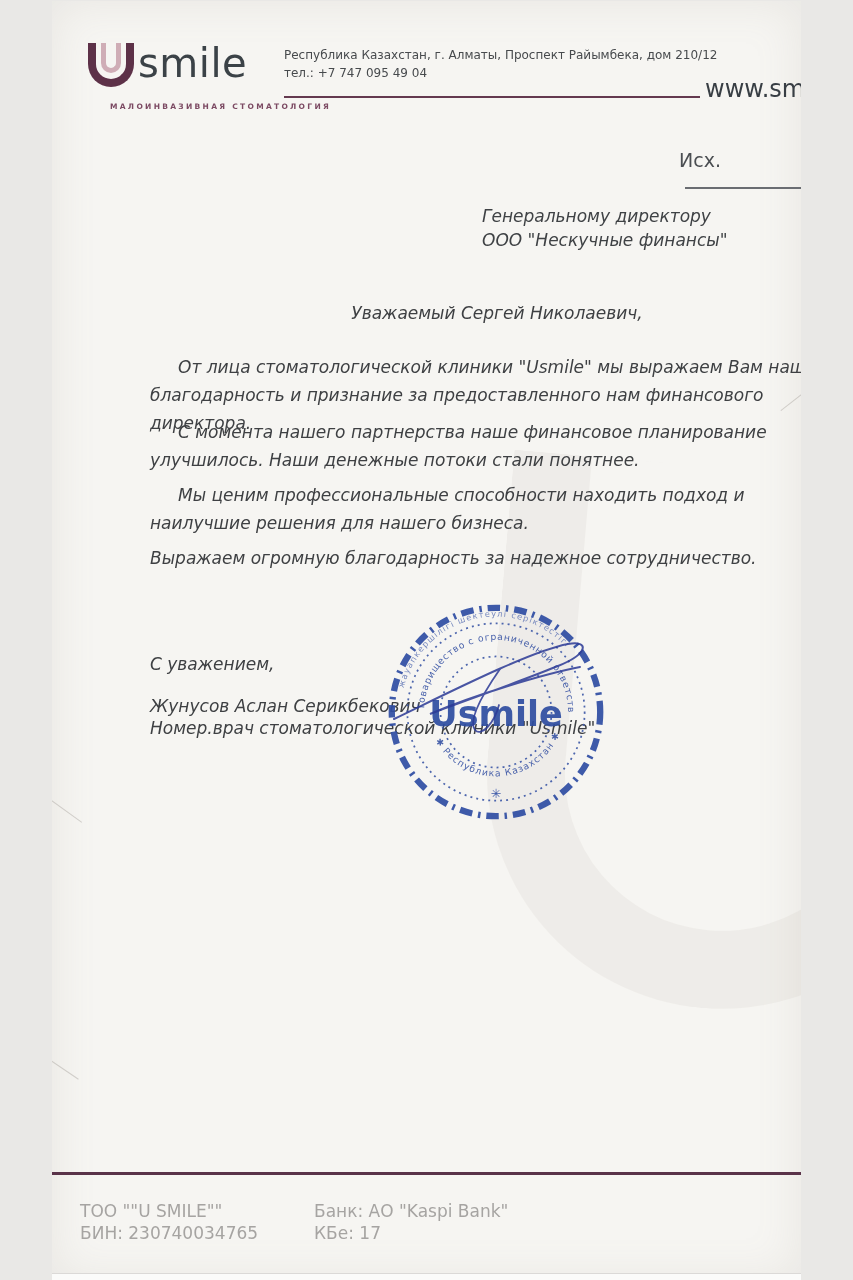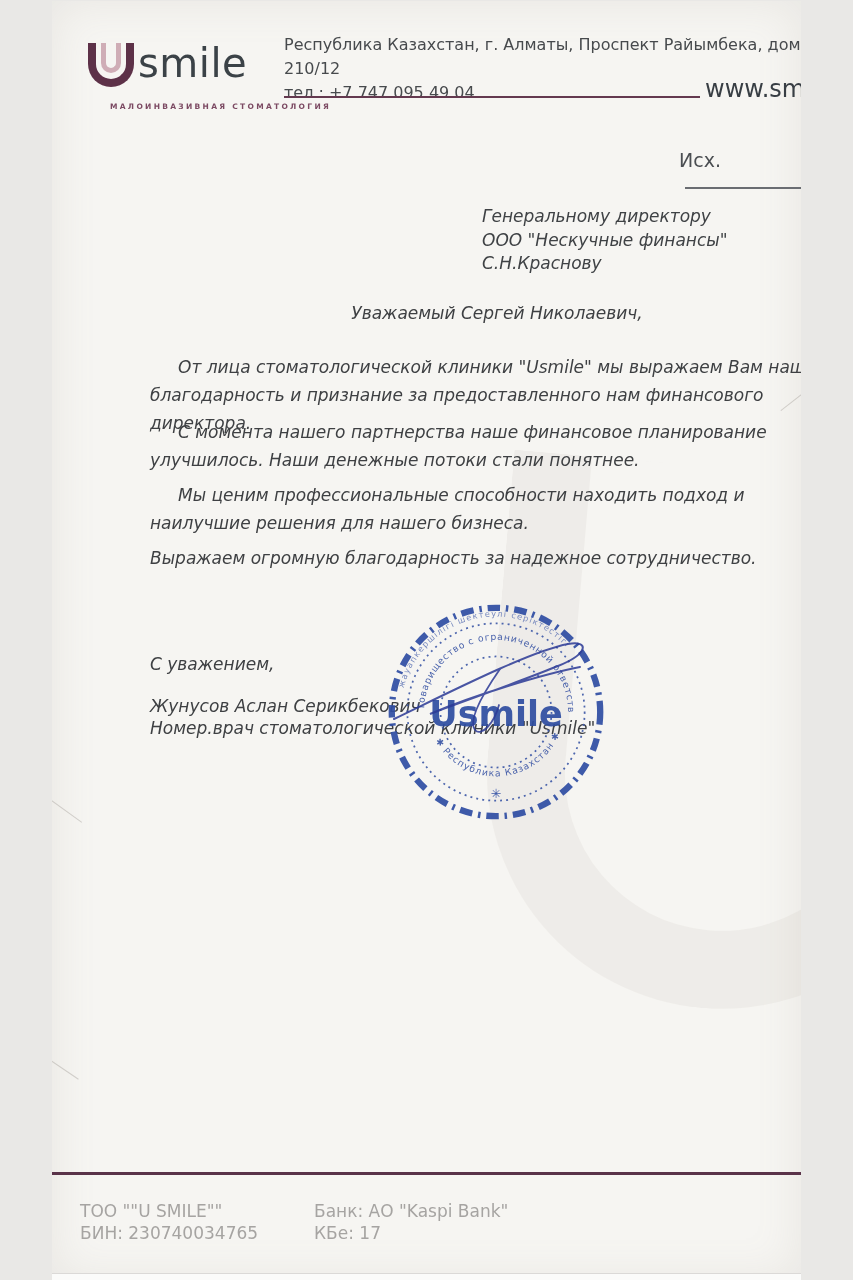--- a/index.html
+++ b/index.html
@@ -18,22 +18,22 @@
   }
   
   .logo-u-outer { position:absolute; left:36px; top:42px; width:46px; height:44px;
     border:8px solid #5d3148; border-top:none; border-radius:0 0 23px 23px; }
   .logo-u-inner { position:absolute; left:49px; top:42px; width:20px; height:30px;
     border:5px solid #cfadb6; border-top:none; border-radius:0 0 10px 10px; }
   .logo-wordmark { position:absolute; left:86px; top:38px; font-size:40px; line-height:48px;
     font-weight:500; letter-spacing:0.5px; color:#3b4247; }
   .logo-tagline { position:absolute; left:37px; top:101px; font-size:7.5px;
     letter-spacing:2.3px; font-weight:700; color:#7c4a63; white-space:nowrap;padding-left:21px; }
-  .lh-address { position:absolute; left:232px; top:32px; width:560px;
-    font-size:16px; line-height:24px; color:#474a4d; }
+  .lh-address { position:absolute; left:232px; top:45px; width:560px;
+    font-size:12px; line-height:18px; color:#474a4d; }
   .lh-divider { position:absolute; left:232px; top:95px; width:416px; height:2px;
     background:#64394f; }
   .lh-website { position:absolute; left:653px; top:74px; font-size:24px;
     font-weight:500; color:#383e44; }
   
   .ref-line { position:absolute; left:627px; top:148px; font-size:19px; color:#4b4e52; }
   .ref-blank { display:inline-block; width:140px; border-bottom:2px solid #6a6d72;
     margin-left:6px; height:18px; }
   
   .recipient { position:absolute; left:430px; top:204px; width:340px;
@@ -87,21 +87,20 @@
   <div class="lh-divider"></div>
   <div class="lh-website">www.smile.kz</div>
 
   <div class="ref-line">
     <span>Исх.</span><span class="ref-blank"></span>
   </div>
 
   <div class="recipient">
     <div>Генеральному директору</div>
     <div>ООО "Нескучные финансы"</div>
-    <div>С.Н.Краснову</div>
   </div>
 
   <div class="body-text salutation">Уважаемый Сергей Николаевич,</div>
   <div class="body-text para-1">От лица стоматологической клиники "Usmile" мы выражаем Вам нашу благодарность и признание за предоставленного нам финансового директора.</div>
   <div class="body-text para-2">С момента нашего партнерства наше финансовое планирование улучшилось. Наши денежные потоки стали понятнее.</div>
   <div class="body-text para-3">Мы ценим профессиональные способности находить подход и наилучшие решения для нашего бизнеса.</div>
   <div class="body-text para-4">Выражаем огромную благодарность за надежное сотрудничество.</div>
 
   <div class="body-text closing">С уважением,</div>
   <div class="body-text signer-name">Жунусов Аслан Серикбекович</div>

